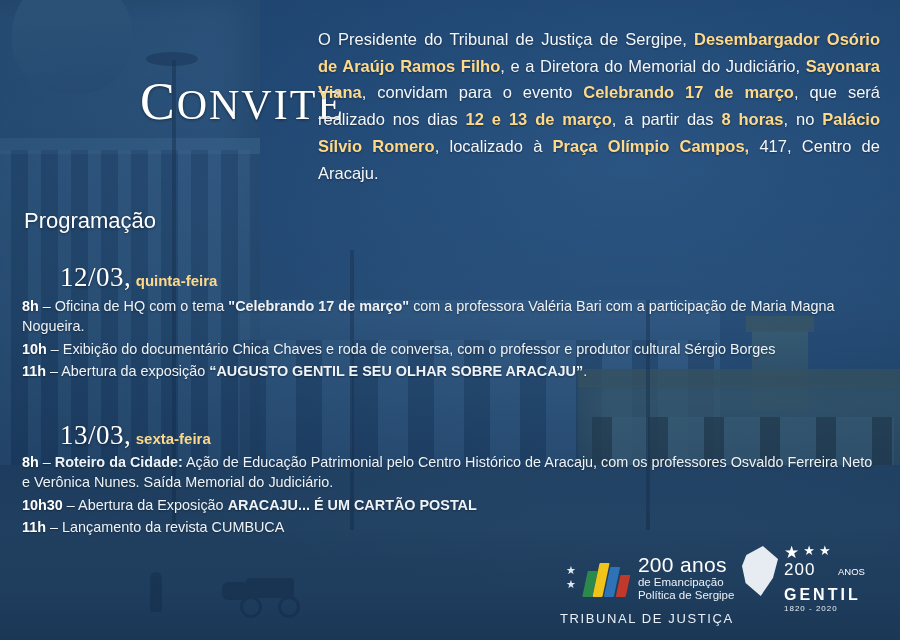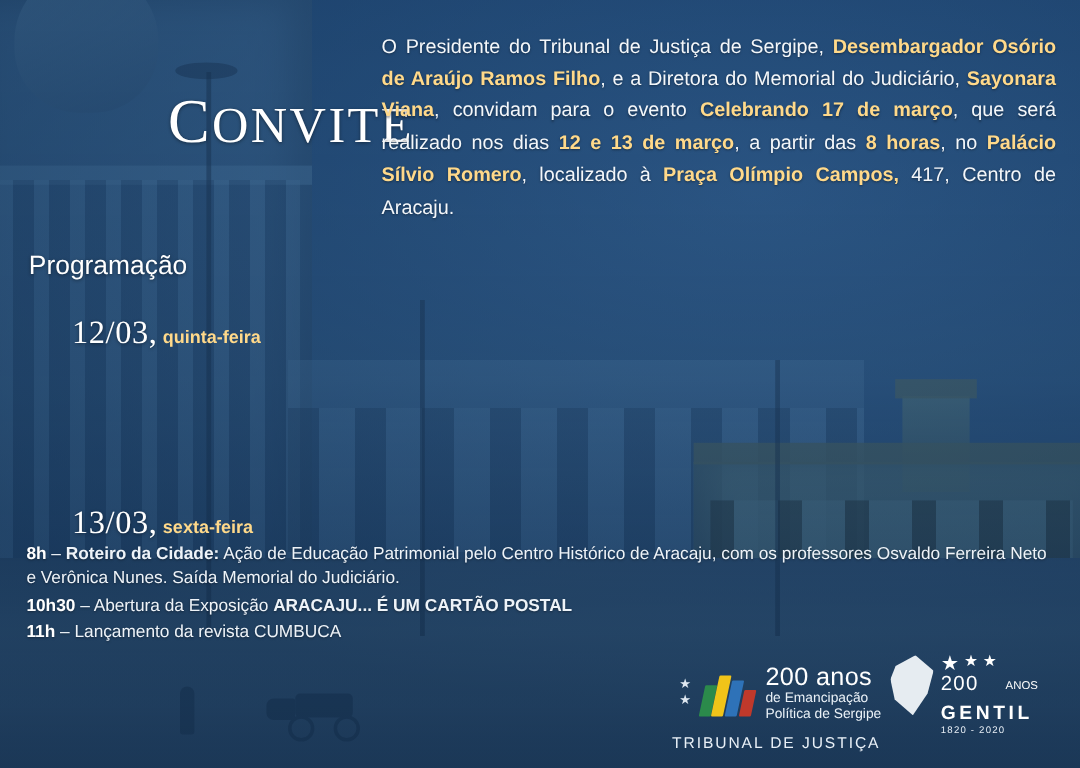--- a/index.html
+++ b/index.html
@@ -259,20 +259,23 @@
 
     <div class="intro"><span>O Presidente do Tribunal de Justiça de Sergipe, </span><b>Desembargador Osório de Araújo Ramos Filho</b><span>, e a Diretora do Memorial do Judiciário, </span><b>Sayonara Viana</b><span>, convidam para o evento </span><b>Celebrando 17 de março</b><span>, que será realizado nos dias </span><b>12 e 13 de março</b><span>, a partir das </span><b>8 horas</b><span>, no </span><b>Palácio Sílvio Romero</b><span>, localizado à </span><b>Praça Olímpio Campos,</b><span> 417, Centro de Aracaju.</span></div>
 
     <div class="prog-title">Programação</div>
 
     <div class="day day1">
       <span class="date">12/03,</span>
       <span class="dow">quinta-feira</span>
     </div>
     <div class="items items1">
+        <div class="item"><span class="h">8h</span><span> – </span><span><span>Oficina de HQ com o tema </span><b>"Celebrando 17 de março"</b><span> com a professora Valéria Bari com a participação de Maria Magna Nogueira.</span></span></div>
+        <div class="item"><span class="h">10h</span><span> – </span><span><span>Exibição do documentário Chica Chaves e roda de conversa, com o professor e produtor cultural Sérgio Borges</span></span></div>
+        <div class="item"><span class="h">11h</span><span> – </span><span><span>Abertura da exposição </span><b>“AUGUSTO GENTIL E SEU OLHAR SOBRE ARACAJU”</b><span>.</span></span></div>
       </div>
 
     <div class="day day2">
       <span class="date">13/03,</span>
       <span class="dow">sexta-feira</span>
     </div>
     <div class="items items2">
         <div class="item"><span class="h">8h</span><span> – </span><span><b>Roteiro da Cidade:</b><span> Ação de Educação Patrimonial pelo Centro Histórico de Aracaju, com os professores Osvaldo Ferreira Neto e Verônica Nunes. Saída Memorial do Judiciário.</span></span></div>
         <div class="item"><span class="h">10h30</span><span> – </span><span><span>Abertura da Exposição </span><b>ARACAJU... É UM CARTÃO POSTAL</b></span></div>
         <div class="item"><span class="h">11h</span><span> – </span><span><span>Lançamento da revista CUMBUCA</span></span></div>

